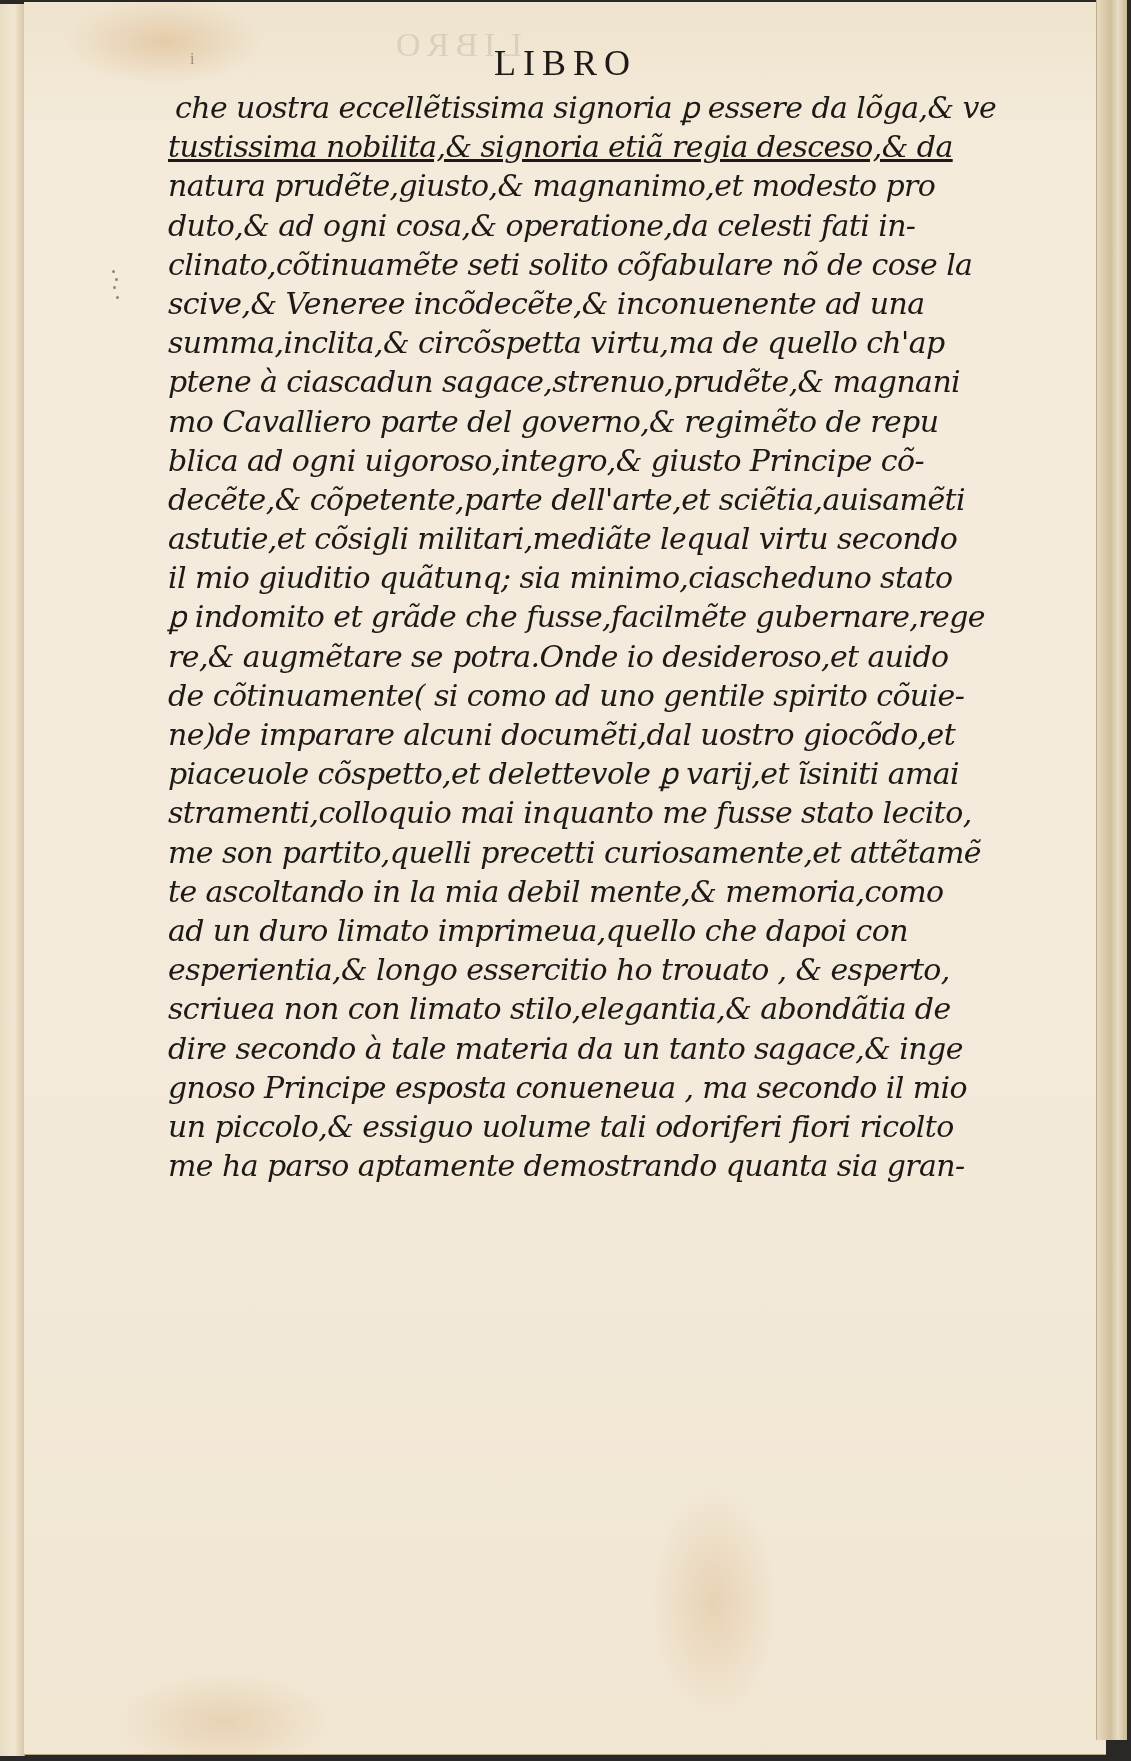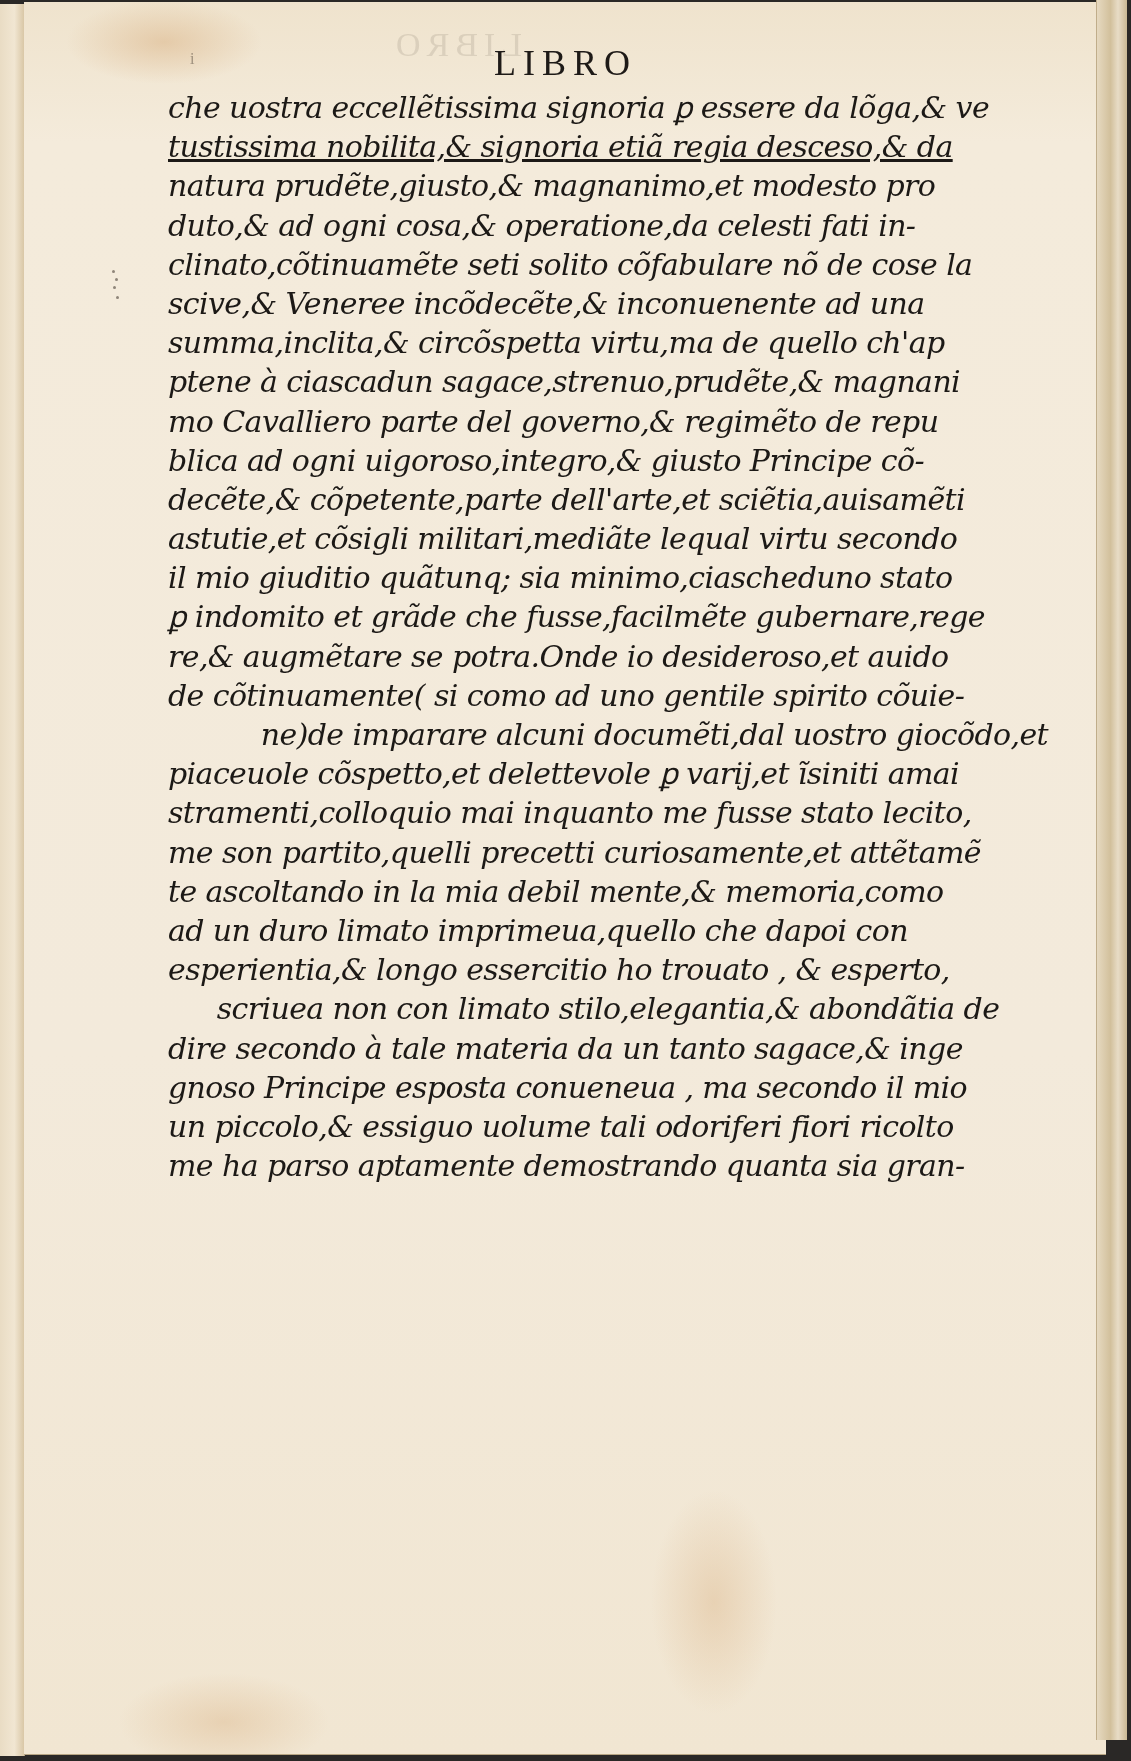--- a/index.html
+++ b/index.html
@@ -119,42 +119,42 @@
   <div class="running-head">LIBRO</div>
 
   <div class="margin-specks">
     <span style="left:2px;top:0px"></span>
     <span style="left:5px;top:8px"></span>
     <span style="left:3px;top:16px"></span>
     <span style="left:6px;top:26px"></span>
   </div>
 
   <div class="text-block">
-    <div class="line" style="transform: scaleX(1);">che uostra eccellẽtissima signoria ꝑ essere da lõga,&amp; ve</div>
+    <div class="line" style="transform: scaleX(1); margin-left: 7px;">che uostra eccellẽtissima signoria ꝑ essere da lõga,&amp; ve</div>
     <div class="line" style="transform: scaleX(1); text-decoration: underline;">tustissima nobilita,&amp; signoria etiã regia desceso,&amp; da</div>
     <div class="line" style="transform: scaleX(1);">natura prudẽte,giusto,&amp; magnanimo,et modesto pro</div>
     <div class="line" style="transform: scaleX(1);">duto,&amp; ad ogni cosa,&amp; operatione,da celesti fati in-</div>
     <div class="line" style="transform: scaleX(1);">clinato,cõtinuamẽte seti solito cõfabulare nõ de cose la</div>
     <div class="line" style="transform: scaleX(1);">scive,&amp; Veneree incõdecẽte,&amp; inconuenente ad una</div>
     <div class="line" style="transform: scaleX(1);">summa,inclita,&amp; circõspetta virtu,ma de quello ch'ap</div>
     <div class="line" style="transform: scaleX(1);">ptene à ciascadun sagace,strenuo,prudẽte,&amp; magnani</div>
     <div class="line" style="transform: scaleX(1);">mo Cavalliero parte del governo,&amp; regimẽto de repu</div>
     <div class="line" style="transform: scaleX(1);">blica ad ogni uigoroso,integro,&amp; giusto Principe cõ-</div>
     <div class="line" style="transform: scaleX(1);">decẽte,&amp; cõpetente,parte dell'arte,et sciẽtia,auisamẽti</div>
     <div class="line" style="transform: scaleX(1);">astutie,et cõsigli militari,mediãte lequal virtu secondo</div>
     <div class="line" style="transform: scaleX(1);">il mio giuditio quãtunq; sia minimo,ciascheduno stato</div>
     <div class="line" style="transform: scaleX(1);">ꝑ indomito et grãde che fusse,facilmẽte gubernare,rege</div>
     <div class="line" style="transform: scaleX(1);">re,&amp; augmẽtare se potra.Onde io desideroso,et auido</div>
     <div class="line" style="transform: scaleX(1);">de cõtinuamente( si como ad uno gentile spirito cõuie-</div>
-    <div class="line" style="transform: scaleX(1); text-align: right;">ne)de imparare alcuni documẽti,dal uostro giocõdo,et</div>
+    <div class="line" style="transform: scaleX(1);">ne)de imparare alcuni documẽti,dal uostro giocõdo,et</div>
     <div class="line" style="transform: scaleX(1);">piaceuole cõspetto,et delettevole ꝑ varij,et ĩsiniti amai</div>
     <div class="line" style="transform: scaleX(1);">stramenti,colloquio mai inquanto me fusse stato lecito,</div>
     <div class="line" style="transform: scaleX(1);">me son partito,quelli precetti curiosamente,et attẽtamẽ</div>
     <div class="line" style="transform: scaleX(1);">te ascoltando in la mia debil mente,&amp; memoria,como</div>
     <div class="line" style="transform: scaleX(1);">ad un duro limato imprimeua,quello che dapoi con</div>
     <div class="line" style="transform: scaleX(1);">esperientia,&amp; longo essercitio ho trouato , &amp; esperto,</div>
-    <div class="line" style="transform: scaleX(1); text-align: center;">scriuea non con limato stilo,elegantia,&amp; abondãtia de</div>
+    <div class="line" style="transform: scaleX(1);">scriuea non con limato stilo,elegantia,&amp; abondãtia de</div>
     <div class="line" style="transform: scaleX(1);">dire secondo à tale materia da un tanto sagace,&amp; inge</div>
     <div class="line" style="transform: scaleX(1);">gnoso Principe esposta conueneua , ma secondo il mio</div>
     <div class="line" style="transform: scaleX(1);">un piccolo,&amp; essiguo uolume tali odoriferi fiori ricolto</div>
     <div class="line" style="transform: scaleX(1);">me ha parso aptamente demostrando quanta sia gran-</div>
   </div>
 </div>
 
 </body></html>

